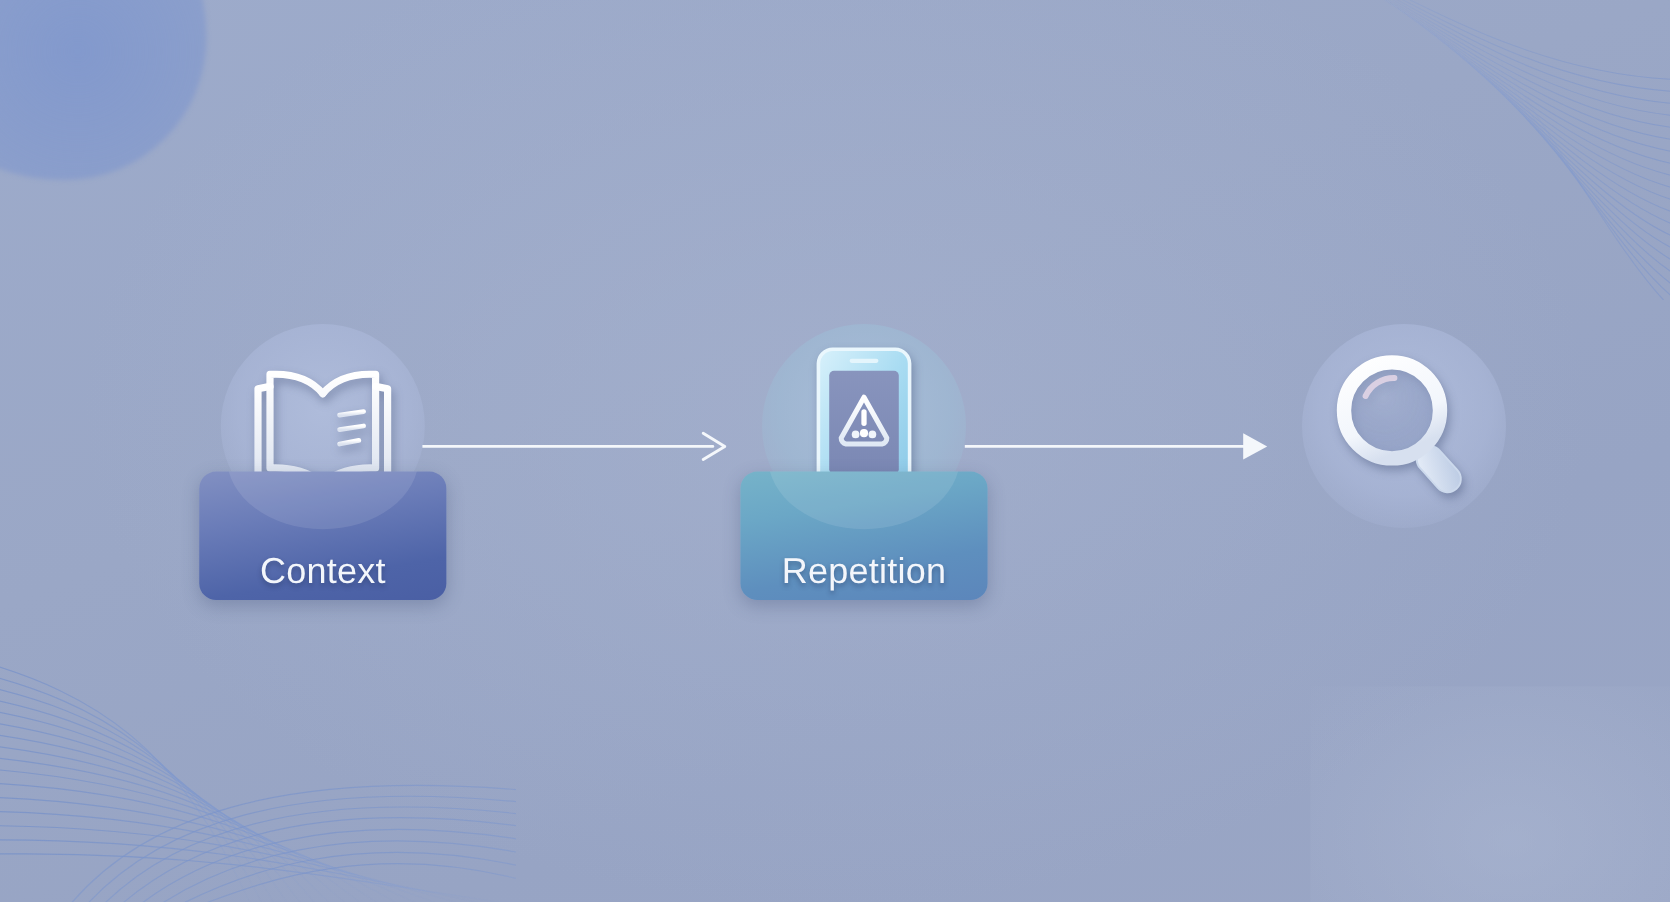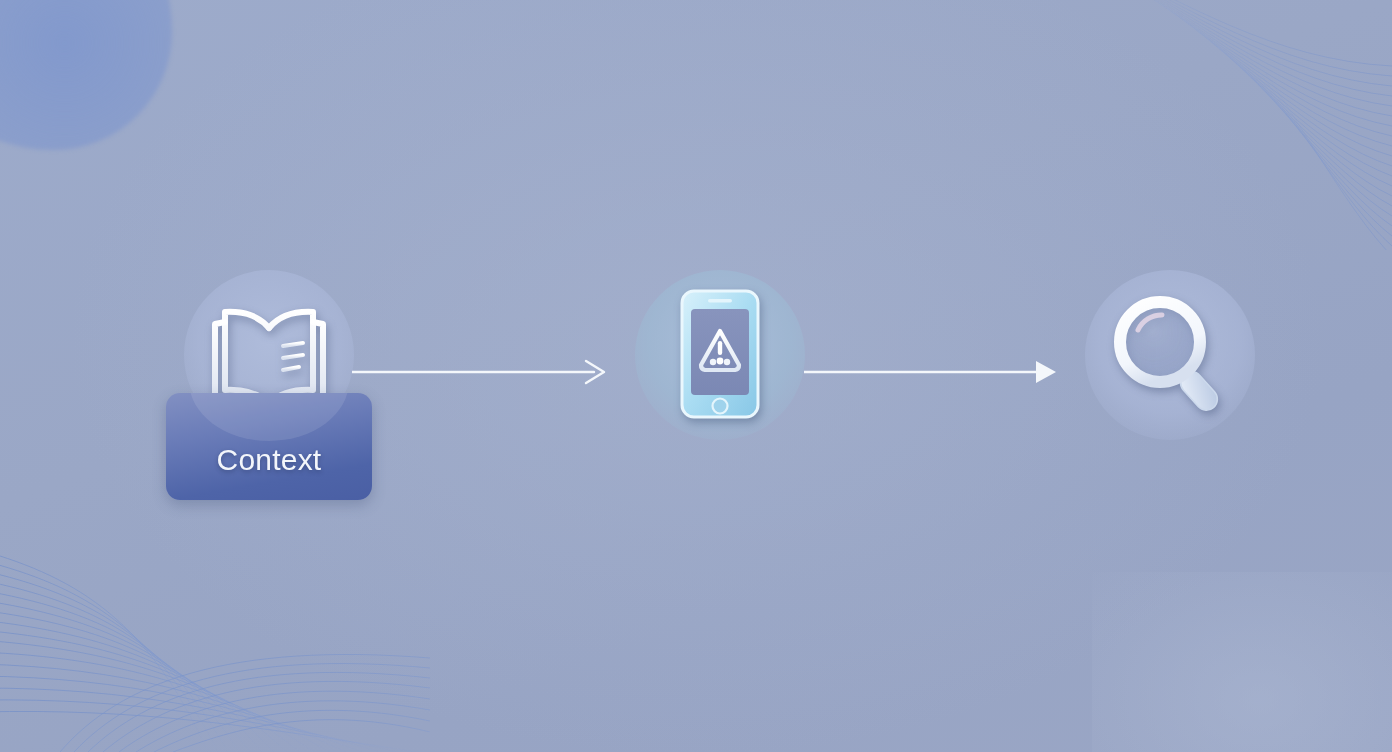--- a/index.html
+++ b/index.html
@@ -143,21 +143,21 @@
     background: rgba(255,255,255,0.10);
   }
   .node-label {
     position: relative;
     width: 100%;
     text-align: center;
     color: #f3f6fb;
     font-size: 30px;
     font-weight: 400;
     letter-spacing: 0.2px;
-    padding-bottom: 23px;
+    padding-bottom: 6px;
     text-shadow: 0 2px 4px rgba(35,50,90,0.45);
     font-family: "Liberation Sans", sans-serif;
   }
 
   
   .connector {
     position: absolute;
     top: 355px;
     height: 34px;
   }
@@ -301,20 +301,24 @@
           <circle cx="46" cy="119" r="7.5" fill="#9fd3ec" stroke="#e4f5fc" stroke-width="2.2"></circle>
           <g transform="translate(46,64)">
             <path d="M0,-20 L19,14 A5,5 0 0 1 15,19 L-15,19 A5,5 0 0 1 -19,14 Z" fill="none" stroke="url(#triG)" stroke-width="4.2" stroke-linejoin="round"></path>
             <rect x="-2.2" y="-10" width="4.4" height="14" rx="2.2" fill="#ffffff"></rect>
             <circle cx="0" cy="10" r="3.4" fill="#ffffff"></circle>
             <circle cx="-7" cy="11" r="3.2" fill="#f0f5fb"></circle>
             <circle cx="7" cy="11" r="3.2" fill="#f0f5fb"></circle>
           </g>
         </svg>
       </div>
+      <div class="node-card">
+        <div class="node-card-sheen"></div>
+        <div class="node-label">Repetition</div>
+      </div>
     </div>
 
     <svg class="connector" id="connector-1" viewBox="0 0 256 34">
       <line x1="0" y1="17" x2="236" y2="17" stroke="#f4f7fb" stroke-width="2.4" stroke-linecap="round"></line>
       <polygon points="232,6 252,17 232,28" fill="#f4f7fb"></polygon>
     </svg>
 
     <div class="node" id="node-2">
       <div class="node-halo"></div>
       <div class="node-icon">

